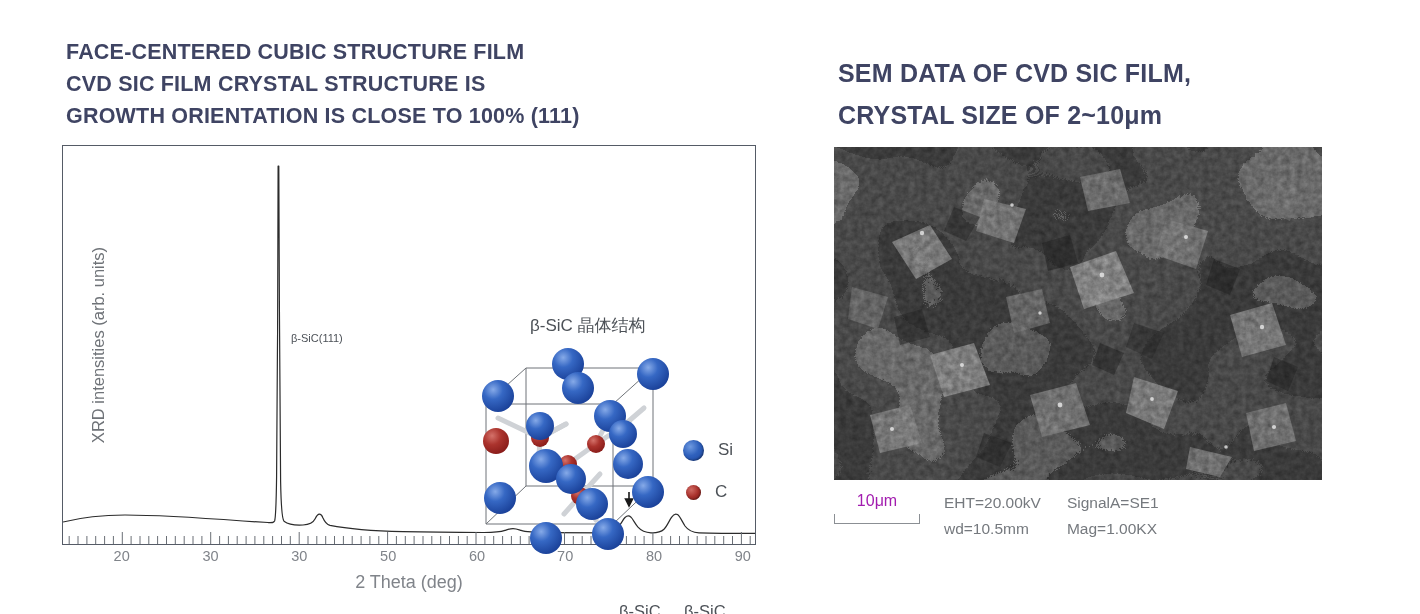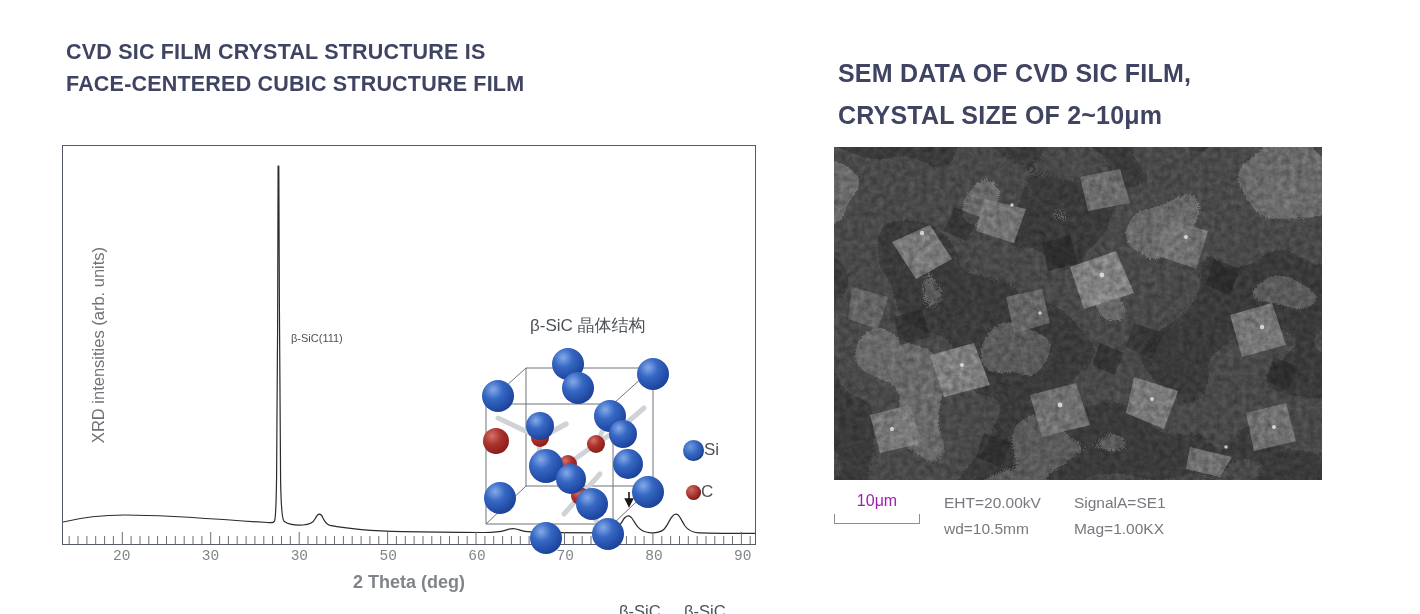--- a/index.html
+++ b/index.html
@@ -63,26 +63,25 @@
     font-size: 16.5px;
     color: #6f7378;
   }
   #x-axis-label {
     position: absolute;
     left: 62px; top: 572px;
     width: 694px;
     text-align: center;
     font-size: 18px;
     color: #80848a;
-    font-weight: bold;
   }
   #x-tick-labels {
     position: absolute;
     left: 62px; top: 548px;
-    width: 694px; height: 22px; font-family: Liberation Mono, monospace;
+    width: 694px; height: 22px;
   }
   #x-tick-labels span {
     position: absolute;
     transform: translateX(-50%);
     font-size: 14.5px;
     color: #80848a;
   }
   #xrd-svg { position: absolute; left: 0; top: 0; }
 
   
@@ -128,21 +127,21 @@
     width: 21px; height: 21px;
     background: radial-gradient(circle at 35% 32%, #6f9ae0 0%, #2f61bd 45%, #1c46a0 100%);
     box-shadow: inset -1px -1px 2px rgba(0,0,0,.35);
   }
   .legend-dot.c {
     width: 15px; height: 15px;
     background: radial-gradient(circle at 35% 32%, #cf6a63 0%, #a8302b 50%, #8d1f1c 100%);
     box-shadow: inset -1px -1px 2px rgba(0,0,0,.35);
     margin-left: 3px;
   }
-  .legend-text { }
+  .legend-text { margin-left: 14px; }
 
   
   #sem-image-box {
     position: absolute;
     left: 44px; top: 147px;
     width: 488px; height: 333px;
     overflow: hidden;
     background: #6e6e6e;
   }
   #sem-image-box svg { display: block; }
@@ -159,32 +158,33 @@
   }
   #scalebar-label { font-size: 16px; text-align: center; color: #a21caf; }
   #scalebar-line {
     margin-top: 4px; height: 9px;
     border-left: 1.5px solid #8b8f94;
     border-right: 1.5px solid #8b8f94;
     border-bottom: 1.5px solid #8b8f94;
   }
   #sem-meta-cols {
     position: absolute; left: 110px; top: 0;
-    display: flex; gap: 33px;
+    display: flex; gap: 26px;
   }
   .meta-col { line-height: 26px; white-space: nowrap; }
 </style>
 </head>
 <body>
 
 <div class="panel" id="left-panel">
 
   <div class="heading" id="left-heading">
+    <span class="hline">FACE-CENTERED CUBIC STRUCTURE FILM</span>
     <span class="hline">CVD SIC FILM CRYSTAL STRUCTURE IS</span>
-    <span class="hline">FACE-CENTERED CUBIC STRUCTURE FILM</span>
+    <span class="hline">GROWTH ORIENTATION IS CLOSE TO 100% (111)</span>
   </div>
 
   <div id="xrd-figure">
 
     <div id="xrd-plot-frame">
 
       <svg id="xrd-svg" width="692" height="398" viewBox="0 0 692 398">
 
         <path fill="none" stroke="#2b2b2b" stroke-width="1.2" stroke-linejoin="round" d="M 0,376
                  C 20,371 40,369 62,369

